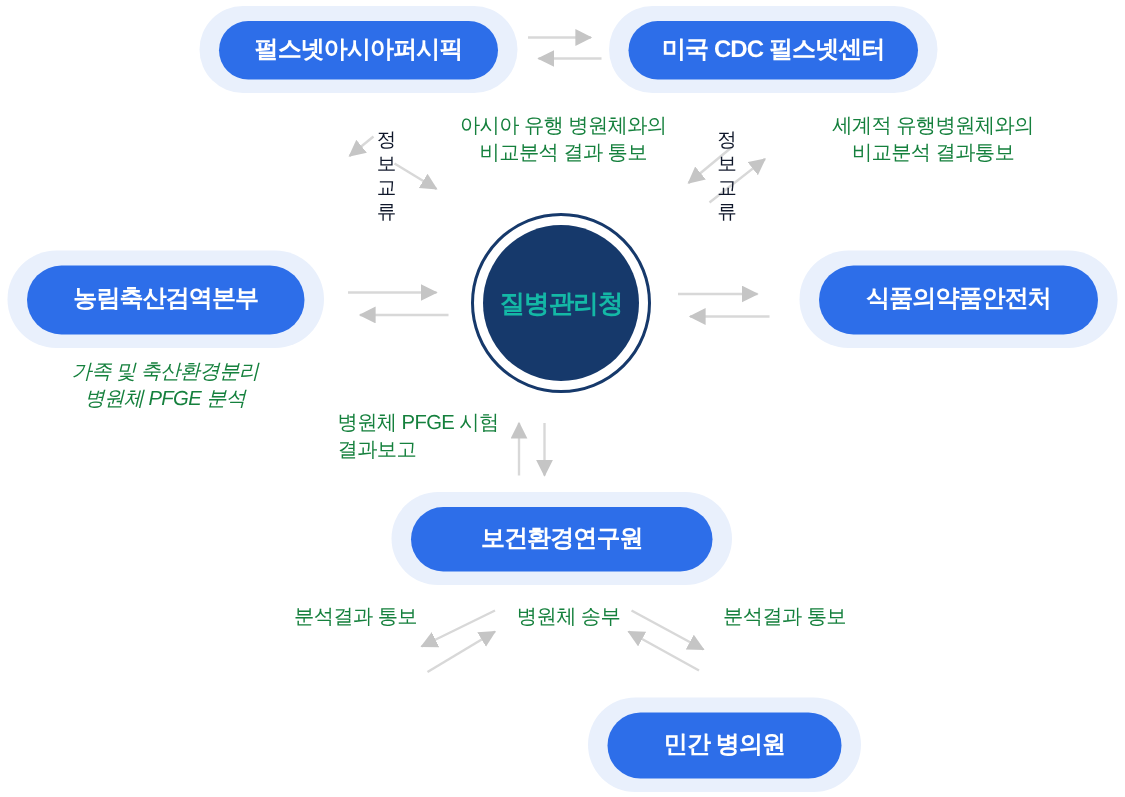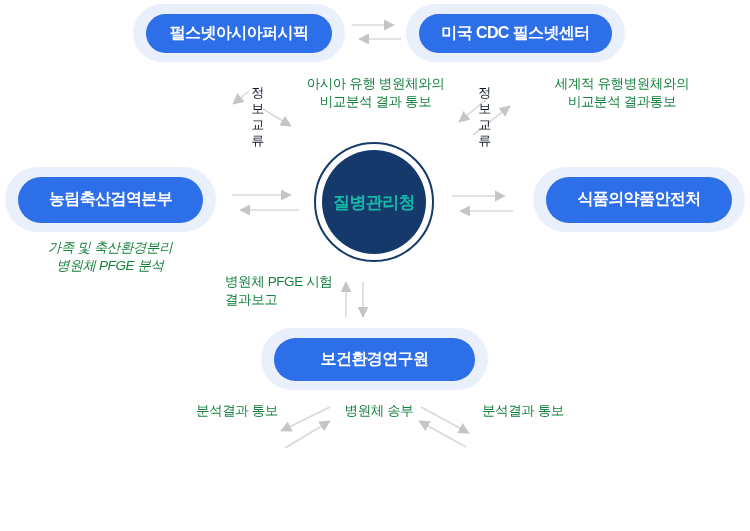--- a/index.html
+++ b/index.html
@@ -108,14 +108,17 @@
 결과보고</div>
 
   <div class="halo" style="left:261px; top:328px; width:227px; height:62px;">
     <div class="pill">보건환경연구원</div>
   </div>
 
   <div class="note center-note" style="left:188px; top:402px; width:98px;">분석결과 통보</div>
   <div class="note center-note" style="left:336px; top:402px; width:86px;">병원체 송부</div>
   <div class="note center-note" style="left:477px; top:402px; width:92px;">분석결과 통보</div>
 
+  <div class="halo" style="left:392px; top:465px; width:182px; height:63px;">
+    <div class="pill">민간 병의원</div>
+  </div>
 
 </div>
 
 </body></html>

